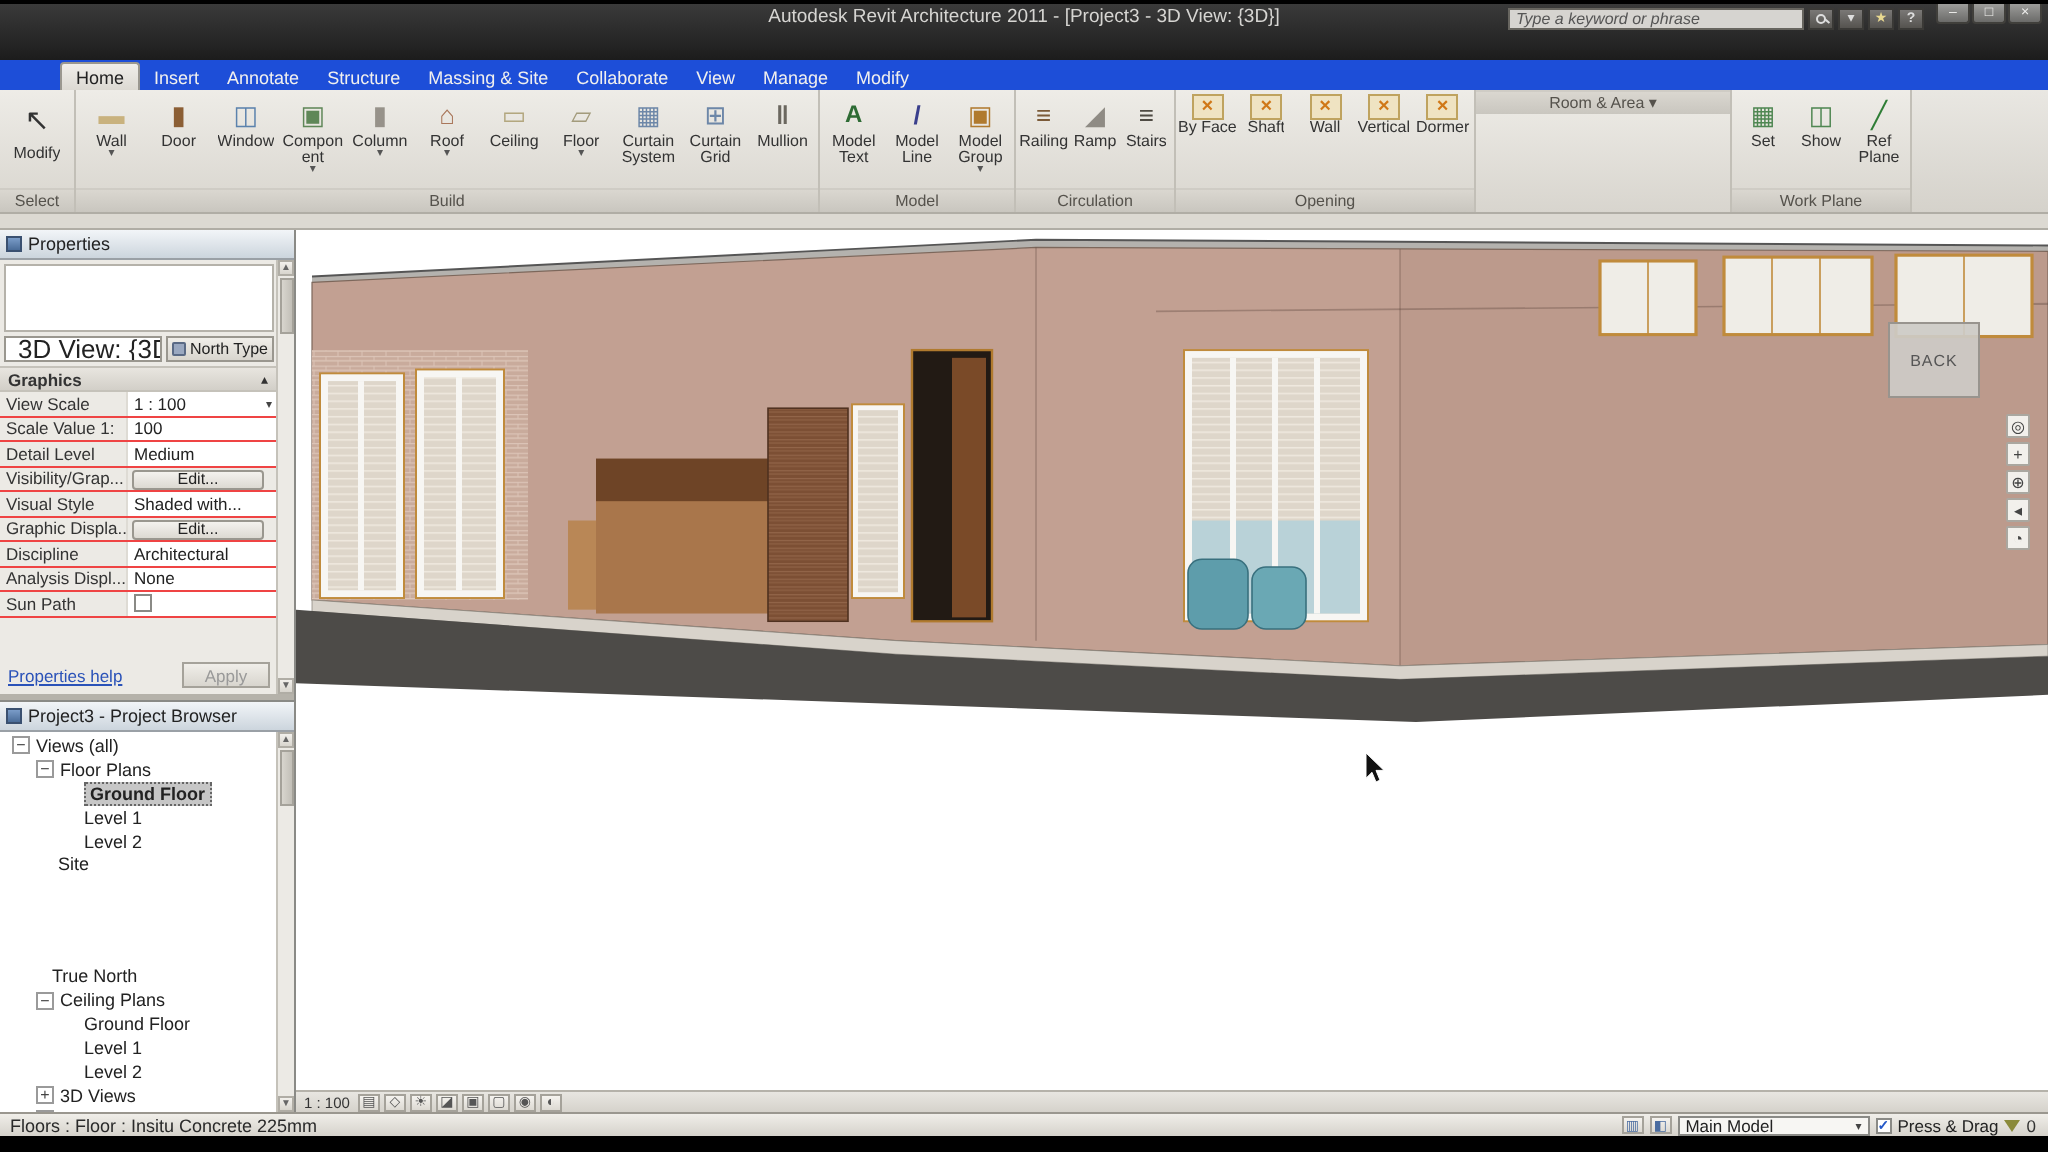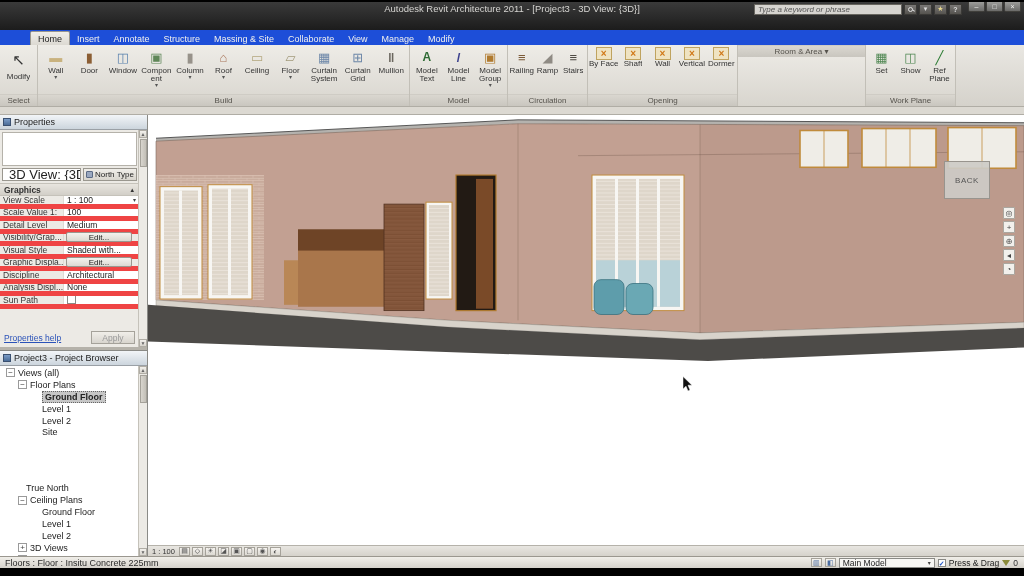--- a/index.html
+++ b/index.html
@@ -90,21 +90,21 @@
   .ppreview{height:34px;background:#fff;border:1px solid #b5b2aa;margin:2px 10px 2px 2px}
   .pselrow{display:flex;gap:2px;margin:0 10px 2px 2px}
   .ptype{flex:1;background:#fff;border:1px solid #9a978f;font-size:13px;height:13px;display:flex;align-items:center;padding:0 6px;white-space:nowrap;overflow:hidden}
   .dd{margin-left:auto;font-size:6px;color:#444}
   .dd::before{content:"▾"}
   .pedit{width:54px;background:linear-gradient(#f0eee9,#d8d5ce);border:1px solid #9a978f;font-size:8px;height:13px;display:flex;align-items:center;justify-content:center;gap:2px;white-space:nowrap}
   .wrench{width:7px;height:7px;background:#9aa8c0;border:1px solid #5a6a85;border-radius:1px}
   .psection{height:13px;background:linear-gradient(#e8e5df,#d2cfc8);border-top:1px solid #c5c2ba;border-bottom:1px solid #c5c2ba;font-size:8.5px;font-weight:bold;display:flex;align-items:center;padding:0 4px;color:#333;margin-right:9px}
   .psection::after{content:"▴";margin-left:auto;font-size:7px;font-weight:normal}
   .prows{margin-right:9px}
-  .prow{display:flex;height:12.5px;border-bottom:5px solid #ef4444;font-size:8.5px;align-items:center}
+  .prow{display:flex;height:12.5px;border-bottom:1px solid #ef4444;font-size:8.5px;}
   .plabel{flex:0 0 64px;padding-left:3px;color:#333;border-right:1px solid #dedbd4;white-space:nowrap;overflow:hidden;height:100%;display:flex;align-items:center}
   .pvalue{flex:1;padding-left:3px;background:#fff;height:100%;display:flex;align-items:center;white-space:nowrap;overflow:hidden}
   .prow.select .pvalue::after{content:"▾";margin-left:auto;font-size:6px;padding-right:2px;color:#444}
   .prow.button .pvalue{background:linear-gradient(#f4f2ee,#dcd9d2);border:1px solid #9a978f;margin:1px 6px 1px 2px;height:10px;justify-content:center;border-radius:2px;font-size:8px;padding-left:0}
   .prow.checkbox .pvalue::before{content:"";width:7px;height:7px;border:1px solid #8a8a86;background:#fff;display:inline-block}
   .pfoot{margin-top:auto;display:flex;align-items:center;padding:2px 12px 3px 4px}
   .phelp{color:#2a52b8;text-decoration:underline;font-size:8.5px}
   .papply{margin-left:auto;width:44px;height:13px;background:linear-gradient(#f0eee9,#d8d5ce);border:1px solid #a5a29a;color:#999;font-size:8.5px;display:flex;align-items:center;justify-content:center}
   .vscroll{position:absolute;right:0;top:15px;bottom:0;width:9px;background:#eceae5;border-left:1px solid #c5c2ba;display:flex;flex-direction:column;align-items:center;font-size:5px;color:#666}
   .sarr{height:8px;width:8px;background:linear-gradient(#f2f0ec,#d8d5ce);border:1px solid #b0ada5;display:flex;align-items:center;justify-content:center}
@@ -520,21 +520,21 @@
             <div class="titem" style="padding-left: 30px;">
               <span class="texp noexp"></span>
               <span class="tlabel">Level 1</span>
             </div>
 
             <div class="titem" style="padding-left: 30px;">
               <span class="texp noexp"></span>
               <span class="tlabel">Level 2</span>
             </div>
 
-            <div class="titem" style="padding-left: 30px;">
+            <div class="titem" style="padding-left: 17px;">
               <span class="texp noexp"></span>
               <span class="tlabel">Site</span>
             </div>
 
             <div class="titem" style="padding-left: 14px; margin-top: 44px;">
               <span class="texp noexp"></span>
               <span class="tlabel">True North</span>
             </div>
 
             <div class="titem" style="padding-left: 18px;">

